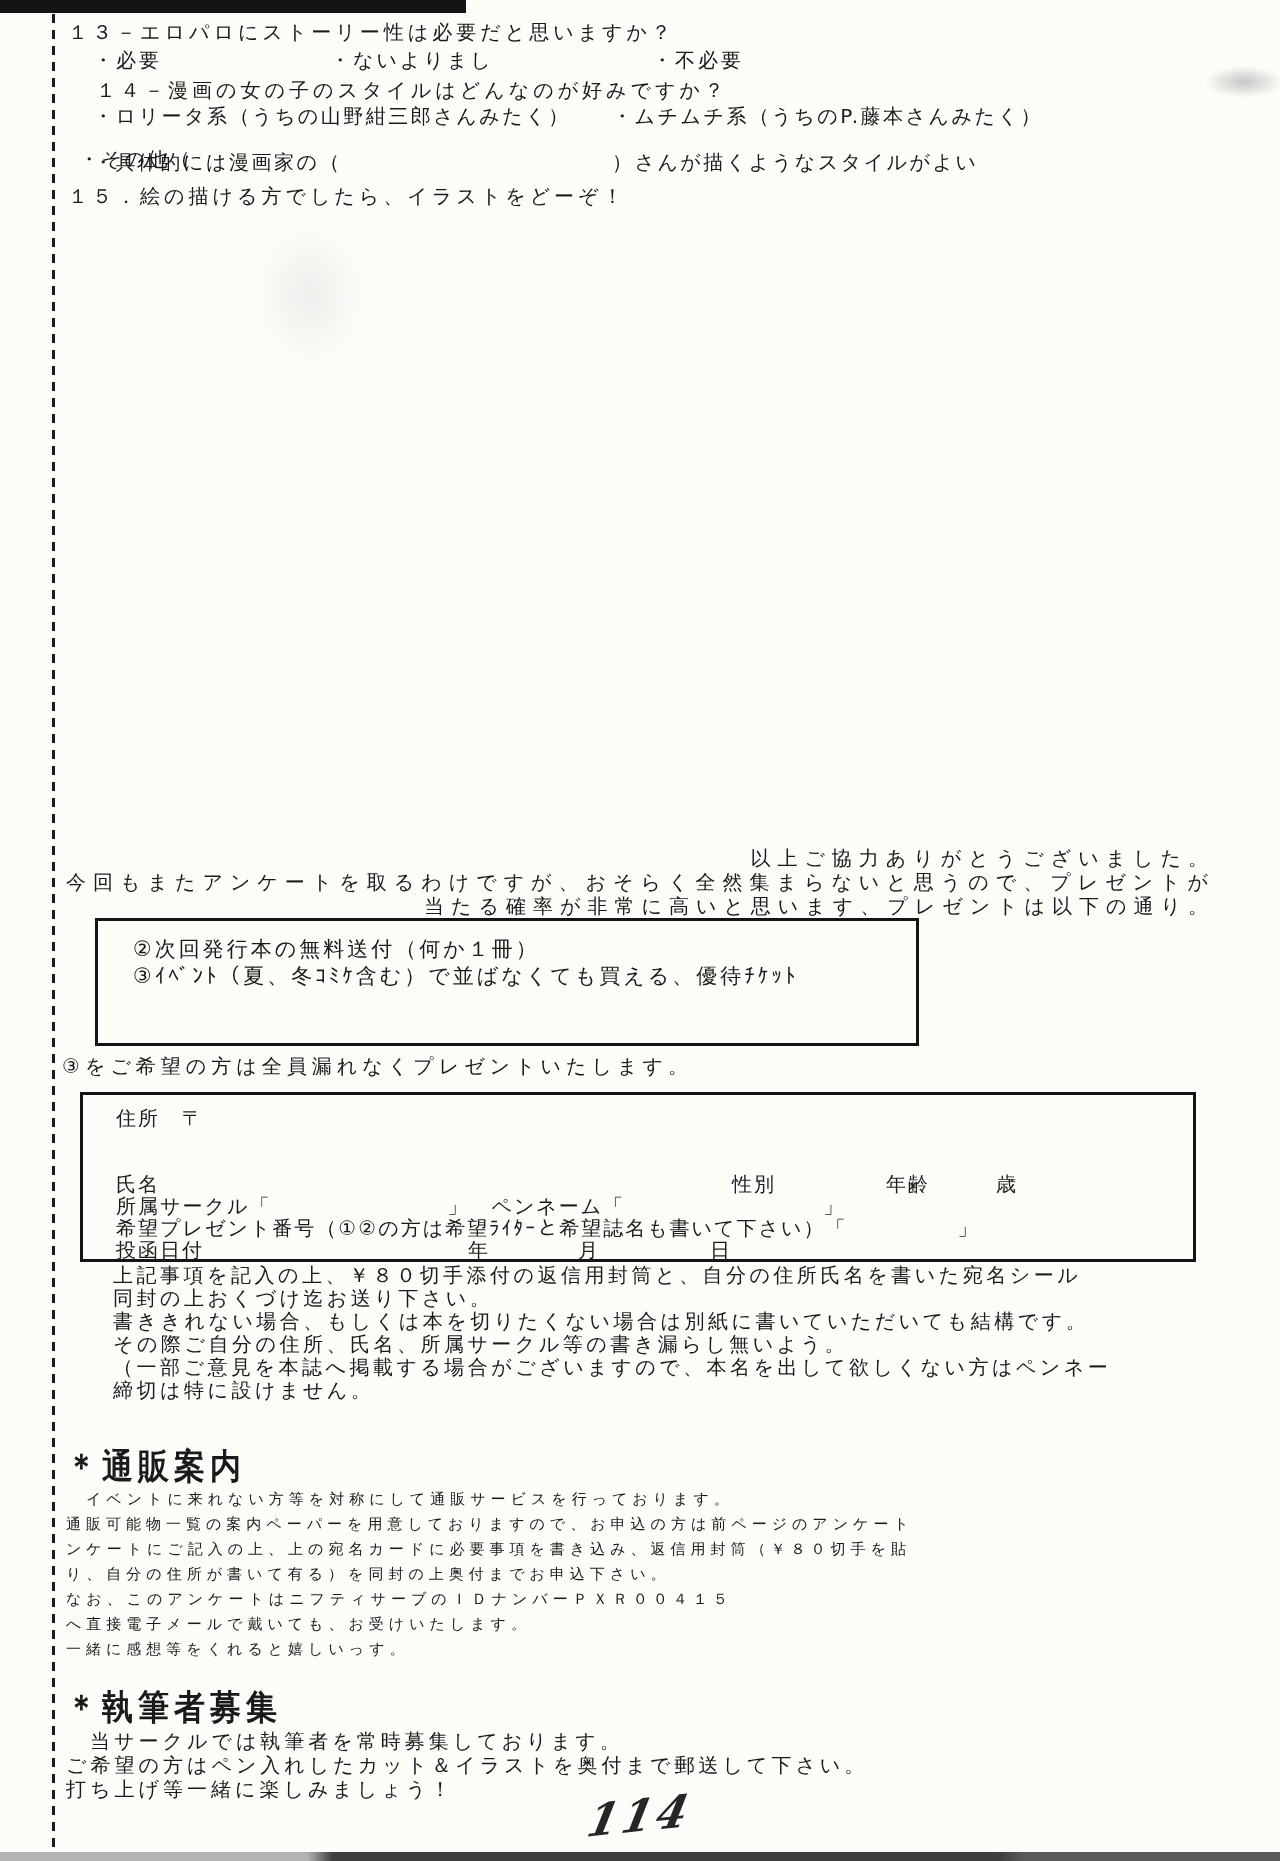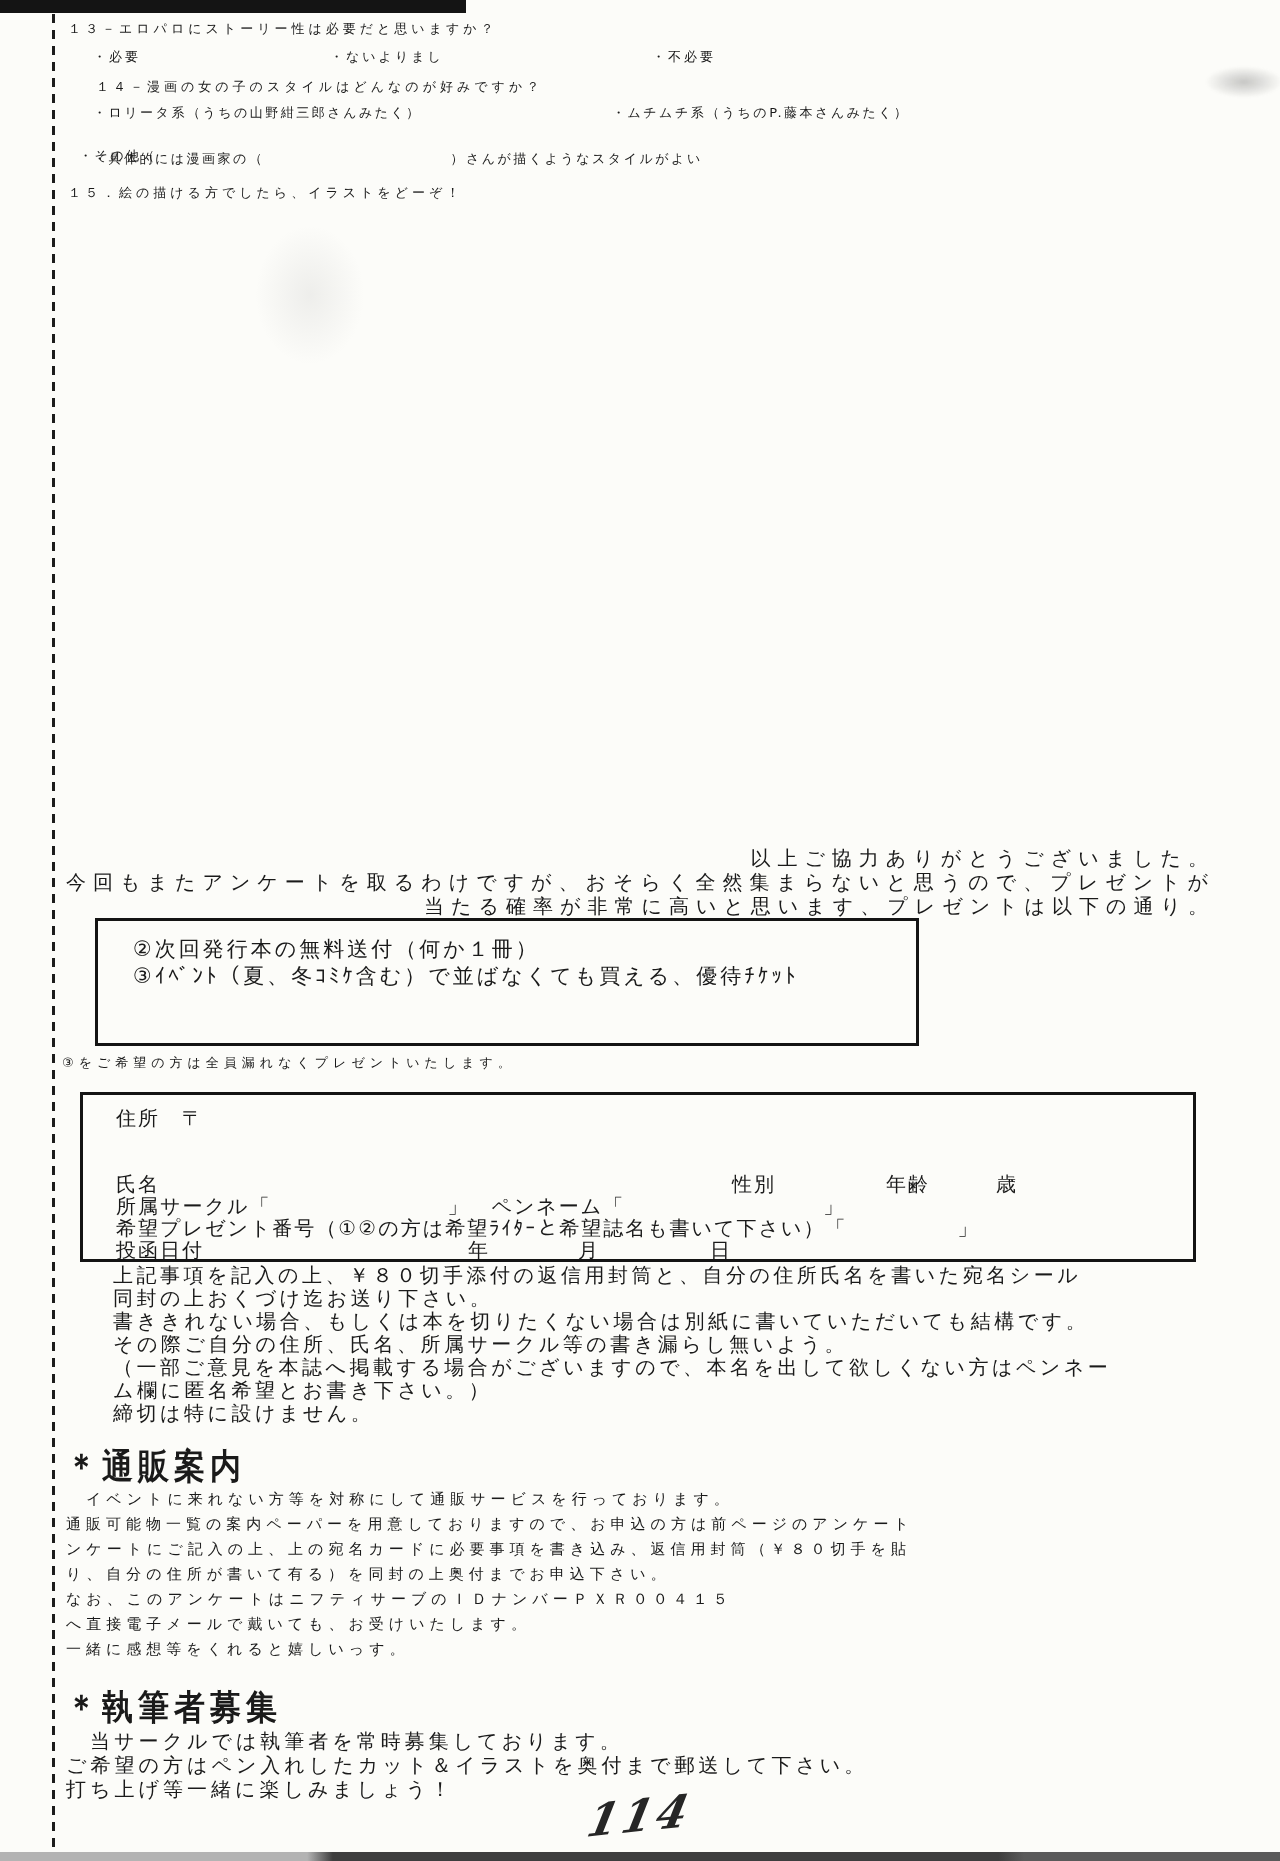--- a/index.html
+++ b/index.html
@@ -21,21 +21,21 @@
     background:linear-gradient(to right,#b3b3b3 0 24%,#3e3e3e 26% 78%,#5a5a5a 80% 100%);}
   .perforation{position:absolute;left:52px;top:14px;width:3px;height:1838px;
     background:repeating-linear-gradient(to bottom,#1c1c1c 0 9px,transparent 9px 16px);}
   .smudge{position:absolute;left:1205px;top:66px;width:78px;height:32px;
     background:radial-gradient(ellipse at center,rgba(110,110,110,.38),rgba(110,110,110,0) 70%);
     filter:blur(1px);}
   .smudge2{position:absolute;left:255px;top:225px;width:110px;height:140px;
     background:radial-gradient(ellipse at center,rgba(150,150,150,.14),rgba(150,150,150,0) 70%);}
 
   
-  .t{position:absolute;white-space:pre;font-size:13px;letter-spacing:4px;line-height:1;}
+  .t{position:absolute;white-space:pre;font-size:20px;letter-spacing:4px;line-height:1;}
   .para{position:absolute;}
   .para .line{white-space:pre;font-size:20px;}
   .closing .line{height:24px;letter-spacing:7px;text-align:right;}
   .instructions .line{height:23px;letter-spacing:3.5px;margin-left:47px;}
   .mailorder-lines .line{height:25px;letter-spacing:5px;font-size:15px;}
   .recruit-lines .line{height:24px;letter-spacing:4px;}
 
   .prize-box{position:absolute;left:95px;top:918px;width:818px;height:122px;
     border:3px solid #141414;}
   .prize-lines{position:absolute;left:35px;top:14px;}
@@ -103,21 +103,20 @@
         <div class="line">投函日付　　　　　　　　　　　　年　　　　月　　　　　日</div>
       </div>
   </div>
 
   <div class="para instructions" style="left:66px;top:1262px;">
       <div class="line">上記事項を記入の上、￥８０切手添付の返信用封筒と、自分の住所氏名を書いた宛名シール</div>
       <div class="line">同封の上おくづけ迄お送り下さい。</div>
       <div class="line">書ききれない場合、もしくは本を切りたくない場合は別紙に書いていただいても結構です。</div>
       <div class="line">その際ご自分の住所、氏名、所属サークル等の書き漏らし無いよう。</div>
       <div class="line">（一部ご意見を本誌へ掲載する場合がございますので、本名を出して欲しくない方はペンネー</div>
-      <div class="line">ム欄に匿名希望とお書き下さい。）</div>
       <div class="line">締切は特に設けません。</div>
     </div>
 
   <div class="heading" style="left:66px;top:1443px;">＊通販案内</div>
   <div class="para mailorder-lines" style="left:66px;top:1490px;">
       <div class="line">　イベントに来れない方等を対称にして通販サービスを行っております。</div>
       <div class="line">通販可能物一覧の案内ペーパーを用意しておりますので、お申込の方は前ページのアンケート</div>
       <div class="line">ンケートにご記入の上、上の宛名カードに必要事項を書き込み、返信用封筒（￥８０切手を貼</div>
       <div class="line">り、自分の住所が書いて有る）を同封の上奥付までお申込下さい。</div>
       <div class="line">なお、このアンケートはニフティサーブのＩＤナンバーＰＸＲ００４１５</div>

